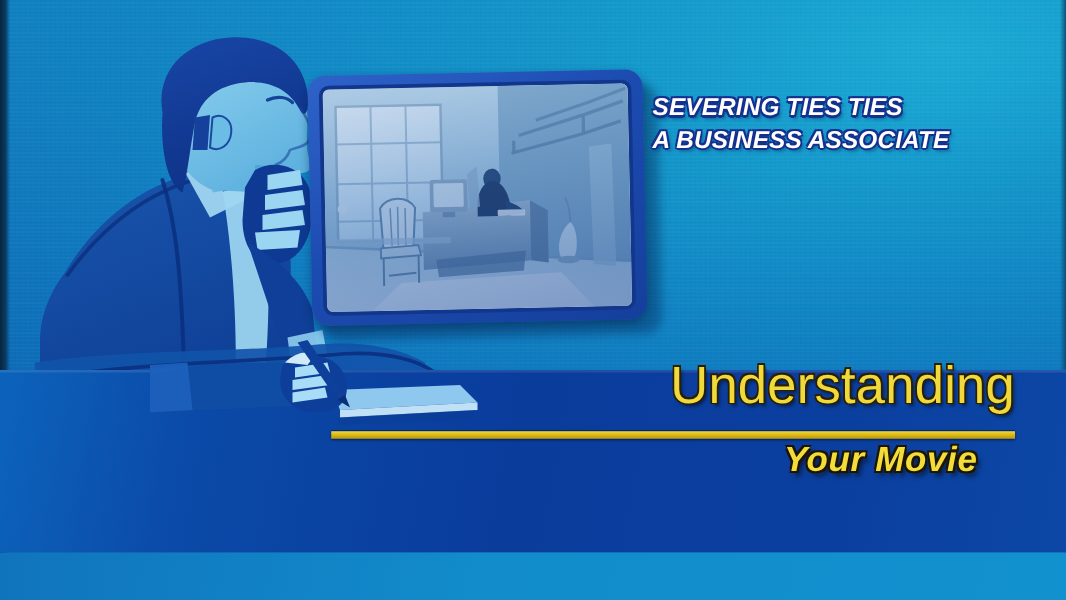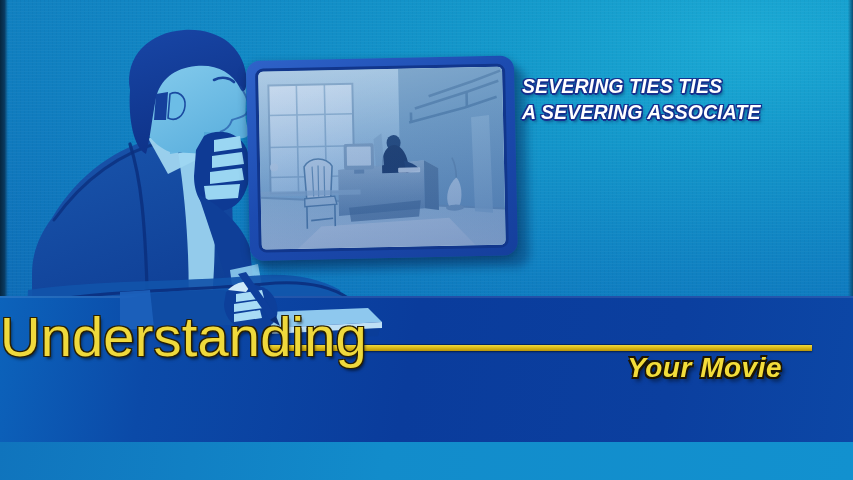--- a/index.html
+++ b/index.html
@@ -189,23 +189,24 @@
     top: 345px;
     width: 547px;
     height: 6px;
     background: linear-gradient(180deg, #f0d83a 0%, #d8b513 55%, #b8950a 100%);
     box-shadow: 0 1px 2px rgba(0,0,0,0.55), 0 -1px 0 rgba(0,0,0,0.35);
   }
 
   .txt-understanding {
     position: absolute;
     left: 0;
-    top: 304px;
+    top: 284px;
     width: 812px;
-    font-size: 56px;
+    text-align: right;
+    font-size: 42px;
     font-weight: normal;
     color: #efd93c;
     letter-spacing: 0.2px;
     text-shadow:
       -1.3px -1.3px 0 #2a2000,
        1.3px -1.3px 0 #2a2000,
       -1.3px  1.3px 0 #2a2000,
        1.3px  1.3px 0 #2a2000,
        2px 3px 3px rgba(0,0,0,0.55);
   }
@@ -401,21 +402,21 @@
           </svg>
           <div class="screen-tint"></div>
           <div class="screen-gloss"></div>
         </div>
       </div>
     </div>
   </div>
 
   <div class="theme-block">
     <div class="theme-sub">SEVERING TIES TIES</div>
-    <div class="theme-sub">A SEVERING ASSOCIATE</div>
+    <div class="theme-sub">A BUSINESS ASSOCIATE</div>
   </div>
 
   <div class="lower-band"></div>
   <div class="lower-band-top"></div>
 
   <svg class="hand-pad" viewBox="0 0 340 90">
 
     <path d="M0 30 C40 20 88 18 126 22 L134 54 L0 60 Z" fill="#0f4ca4"></path>
     <path d="M0 22 L30 20 L34 58 L0 60 Z" fill="#1d62bd" opacity="0.9"></path>
 

